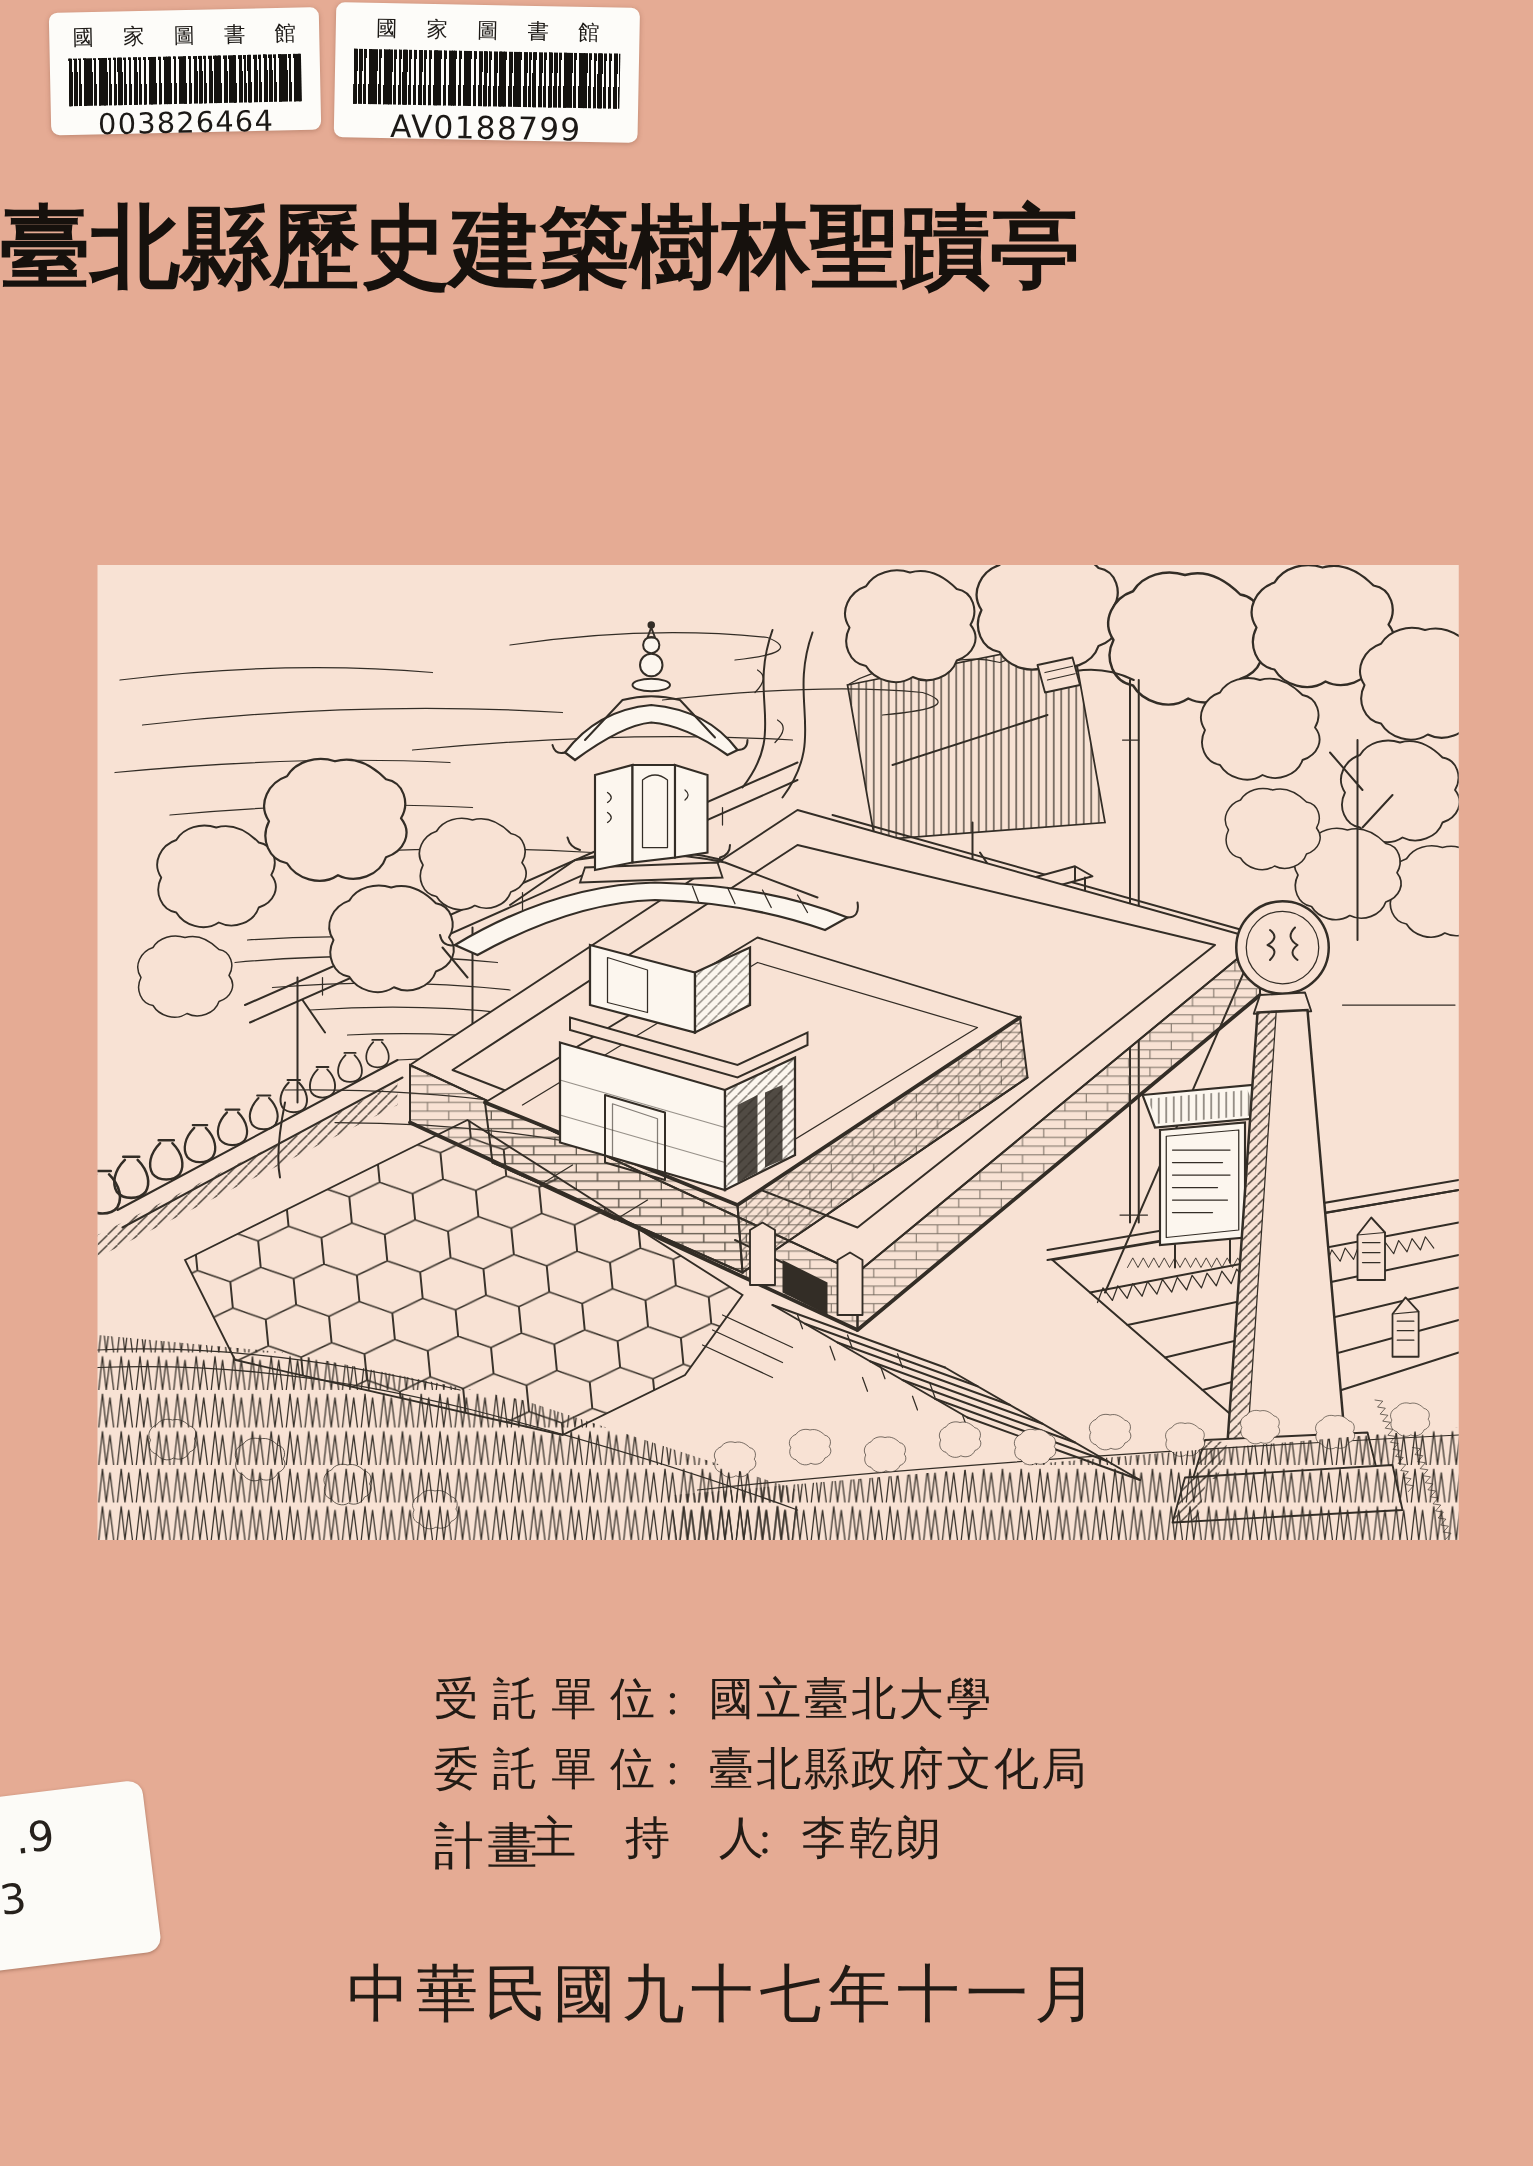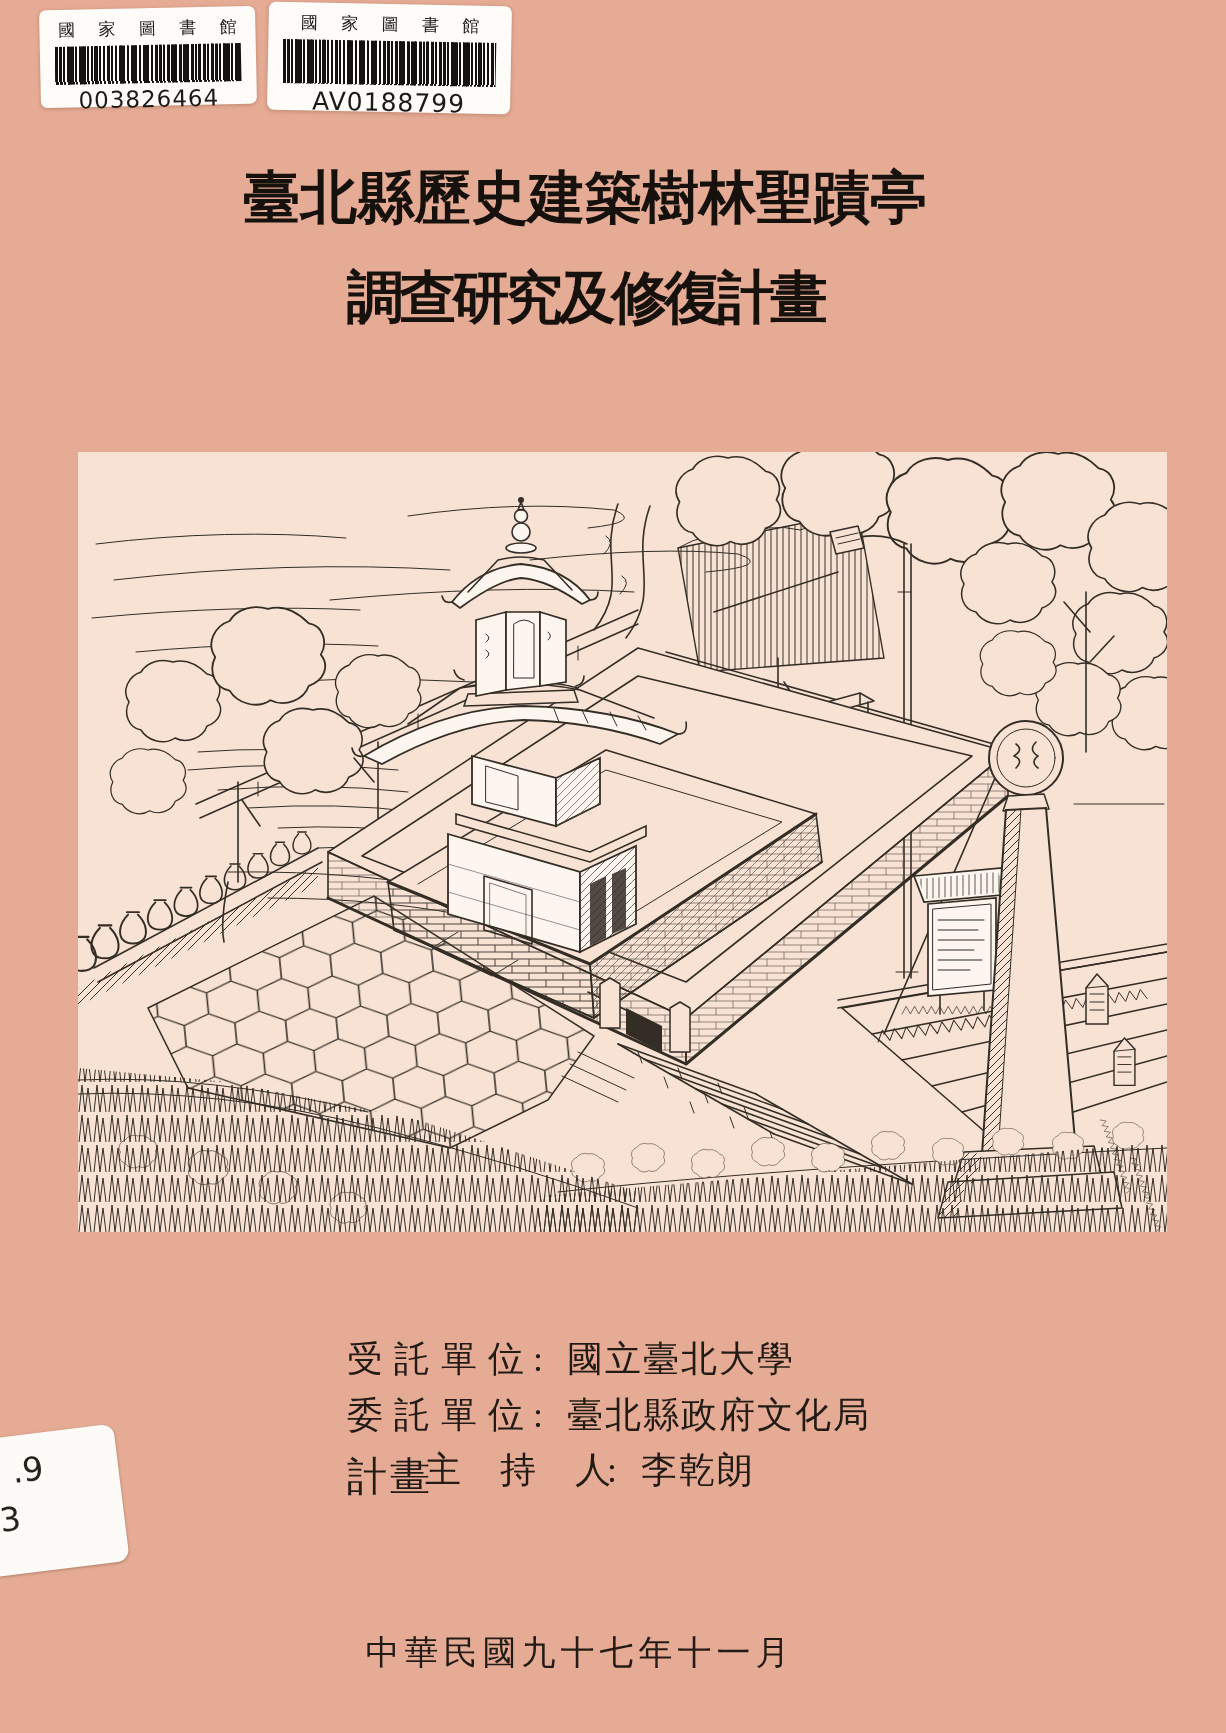--- a/index.html
+++ b/index.html
@@ -17,22 +17,22 @@
       repeating-linear-gradient(90deg,#14120f 0 2px,transparent 2px 4px),
       repeating-linear-gradient(90deg,#14120f 0 1px,transparent 1px 6px),
       repeating-linear-gradient(90deg,#14120f 0 3px,transparent 3px 13px)}
   .lib-num{font-size:23px;letter-spacing:1px;font-family:"DejaVu Sans","Liberation Sans",sans-serif}
   #lib1{left:40px;top:8px;width:216px;height:98px;transform:rotate(-1.2deg)}
   #lib2{left:268px;top:4px;width:243px;height:108px;transform:rotate(1.1deg)}
   #lib2 .barcode{height:44px}
   #lib2 .lib-num{font-size:25px}
 
   
-  .title{position:absolute;left:0;top:148px;width:1170px;text-align:center;
-         font-weight:bold;color:#16110d;font-size:57px;line-height:100px;white-space:nowrap}
+  .title{position:absolute;left:0;top:148px;width:1170px;text-align:left;
+         font-weight:bold;color:#16110d;font-size:72px;line-height:100px;white-space:nowrap}
   .title .t2{letter-spacing:-4px}
 
   
   .panel{position:absolute;left:78px;top:452px;width:1089px;height:780px;background:#f8e2d4}
   .panel svg{display:block;width:100%;height:100%}
   .ln{stroke:#332d26;fill:none;stroke-width:1.6;stroke-linecap:round;stroke-linejoin:round}
   .thin{stroke-width:1}
   .thick{stroke-width:3}
   .w{fill:#fcf6ee}
   .bgf{fill:#f8e2d4}
@@ -46,22 +46,22 @@
   .c-label.spread3{letter-spacing:39px}
   .c-label.nospread{letter-spacing:1px}
   .c-colon{display:inline-block;width:34px}
   .c-value{letter-spacing:2px}
   .project{display:flex;align-items:center;margin-top:-4px}
   .p-label{font-size:40px;letter-spacing:3px;width:78px;flex:0 0 auto}
   .p-rows .credit-row{margin-bottom:14px}
   .p-rows .c-label{width:182px}
 
   
-  .date{position:absolute;left:0;top:1630px;width:1160px;text-align:center;
-        font-size:34px;letter-spacing:5px;color:#221b15;white-space:nowrap}
+  .date{position:absolute;left:0;top:1562px;width:1160px;text-align:center;
+        font-size:50px;letter-spacing:5px;color:#221b15;white-space:nowrap}
 
   
   .call-label{position:absolute;left:-58px;top:1434px;width:180px;height:138px;
               background:#fcfbf7;border-radius:12px;transform:rotate(-7deg);
               box-shadow:0 1px 3px rgba(90,50,30,.4);color:#26211c;font-size:33px;
               font-family:"DejaVu Sans","Liberation Sans",sans-serif}
   .call-l1{margin:16px 0 8px 74px}
   .call-l2{margin-left:56px}
 </style>
 </head>
@@ -75,21 +75,20 @@
     <div class="lib-num">003826464</div>
   </div>
   <div class="lib-label" id="lib2">
     <div class="lib-name">國 家 圖 書 館</div>
     <div class="barcode"></div>
     <div class="lib-num">AV0188799</div>
   </div>
 
   <div class="title">
     <div class="t1">臺北縣歷史建築樹林聖蹟亭</div>
-    <div class="t2">調查研究及修復計畫</div>
   </div>
 
   <div class="panel">
     <svg viewBox="0 0 1089 780" preserveAspectRatio="none" role="img">
       <defs>
         <pattern id="hexp" width="35" height="60" patternUnits="userSpaceOnUse" patternTransform="scale(1.45,1.05) rotate(-4)">
           <path d="M17.5,0 L35,10 M17.5,0 L0,10 M0,10 V30 M0,30 L17.5,40 M35,30 L17.5,40 M35,10 V30 M17.5,40 V60" stroke="#3a332b" stroke-width="1.1" fill="none"></path>
         </pattern>
         <pattern id="grassp" width="15" height="30" patternUnits="userSpaceOnUse">
           <path d="M1,30 L4,3 L7,30 M7,30 L10,6 L13,30" stroke="#332d26" stroke-width="1" fill="none"></path>

